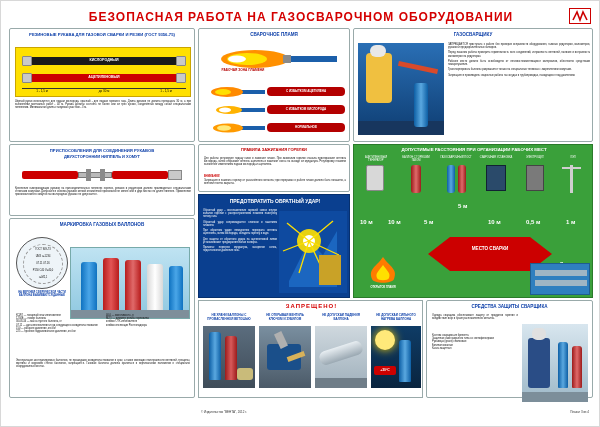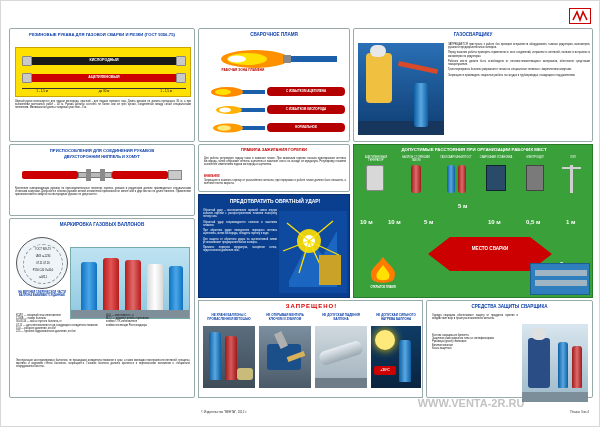--- a/index.html
+++ b/index.html
@@ -18,20 +18,21 @@
   .cap{font-size:3px;font-weight:bold;color:#0b3ea8;text-align:center;line-height:1.2;}
   .photo{background:#54627a;overflow:hidden;position:relative;}
   .cyl{position:absolute;border-radius:3px 3px 1px 1px;}
   svg{display:block;}
 </style>
 </head>
 <body>
 
 <div id="poster">
 
+  <div class="abs ttl" style="left:40px;top:9px;width:520px;font-size:12px;text-align:center;">БЕЗОПАСНАЯ  РАБОТА  НА  ГАЗОСВАРОЧНОМ  ОБОРУДОВАНИИ</div>
   <div class="abs" style="right:8px;top:7px;width:22px;height:16px;border:1px solid #c00;background:#fff;">
     <svg width="20" height="14" viewBox="0 0 20 14">
         <path d="M3 11 L7 3 L10 11 L13 3 L17 11" stroke="#c00" stroke-width="1.6" fill="none"></path>
       </svg>
   </div>
 
   <div class="abs panel" style="left:8px;top:27px;width:186px;height:114px;background:#fff;">
     <div class="bluehdr" style="font-size:4.2px;margin:3px 4px 2px;line-height:1.25;">РЕЗИНОВЫЕ РУКАВА ДЛЯ ГАЗОВОЙ СВАРКИ И РЕЗКИ (ГОСТ 9356-75)</div>
     <div class="abs" style="left:5px;top:18px;width:176px;height:50px;background:#ffe000;border:1px solid #caa500;">
 
@@ -317,18 +318,17 @@
     </div>
     <div class="abs photo" style="left:95px;top:13px;width:66px;height:78px;background:linear-gradient(#d8e6ef,#9db8c8);">
       <div class="abs" style="left:6px;top:14px;width:22px;height:50px;background:#2a4d86;border-radius:3px;"></div>
       <div class="abs" style="left:10px;top:4px;width:14px;height:12px;background:#e0e0e0;border-radius:5px;"></div>
       <div class="abs cyl" style="left:36px;top:18px;width:10px;height:46px;background:linear-gradient(90deg,#0d5fa5,#5aa8e0,#0d5fa5);"></div>
       <div class="abs cyl" style="left:50px;top:22px;width:10px;height:42px;background:linear-gradient(90deg,#9c1b1b,#e06a6a,#9c1b1b);"></div>
       <div class="abs" style="left:0;bottom:0;width:100%;height:10px;background:#7c8e9a;"></div>
     </div>
   </div>
 
-  <div class="abs" style="left:380px;top:396px;width:180px;font-size:11px;font-weight:bold;color:rgba(120,120,120,0.45);text-align:center;">WWW.VENTA-2R.RU</div>
 
   <div class="abs" style="left:200px;top:409px;font-size:3px;color:#333;">© Издательство "ВЕНТА", 2012 г.</div>
   <div class="abs" style="right:10px;top:409px;font-size:3px;color:#333;">Плакат 3 из 4</div>
 
 </div>
 
 </body></html>

